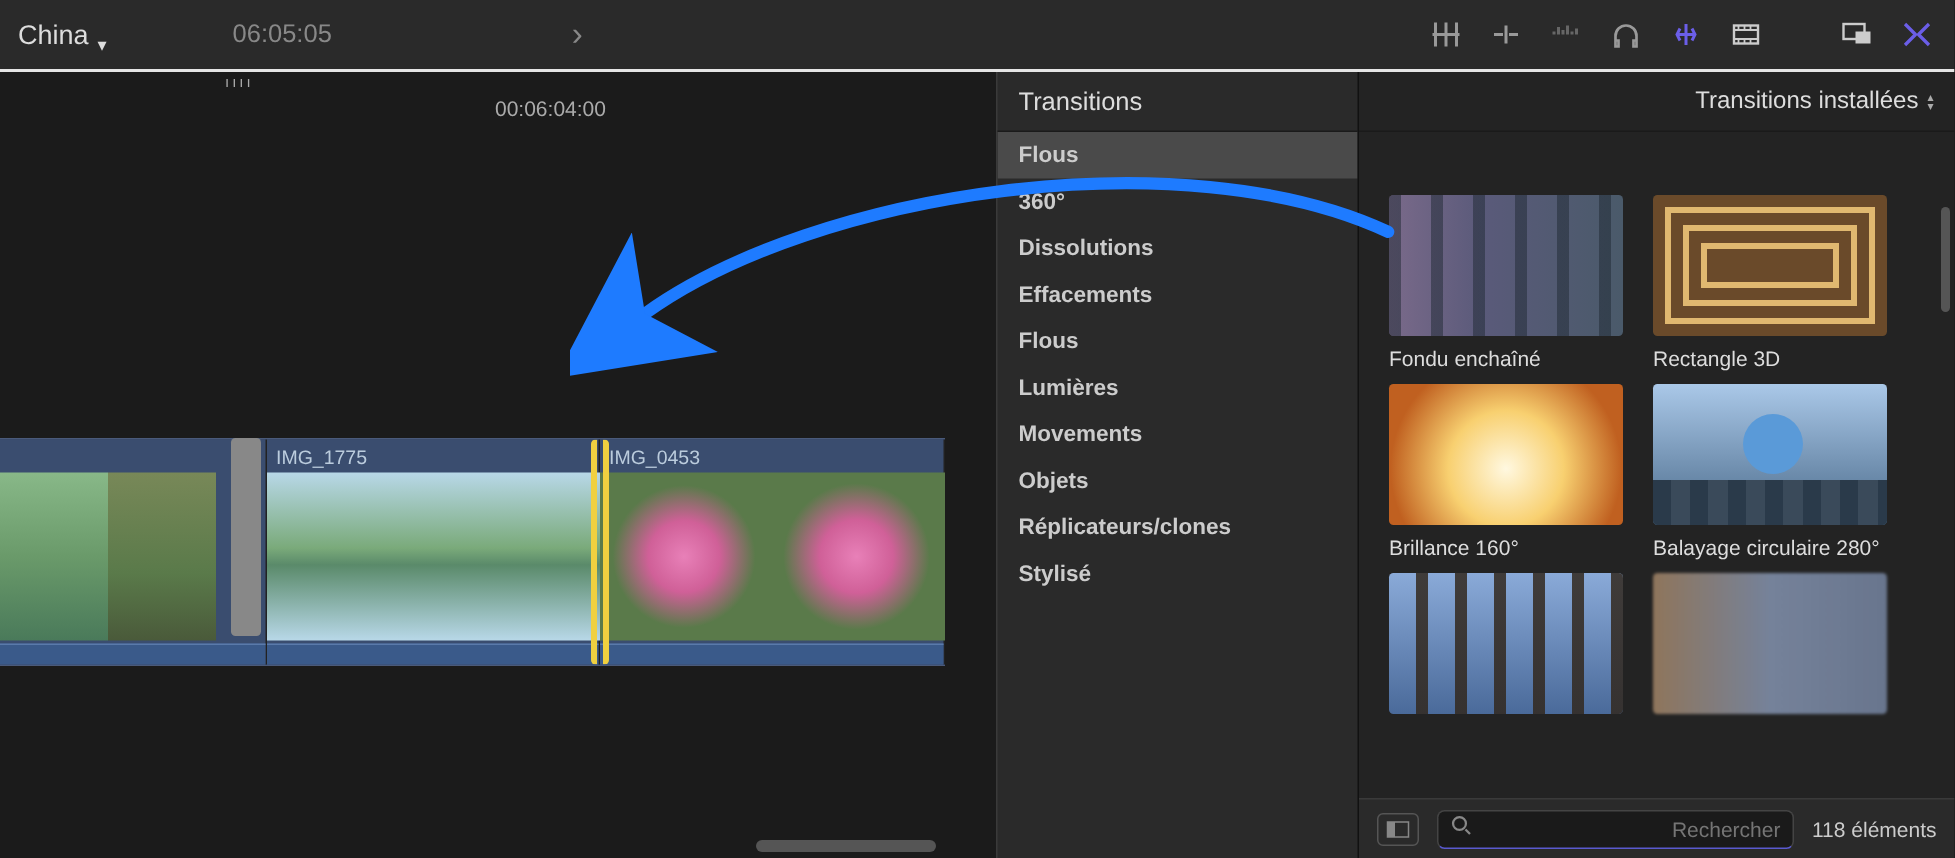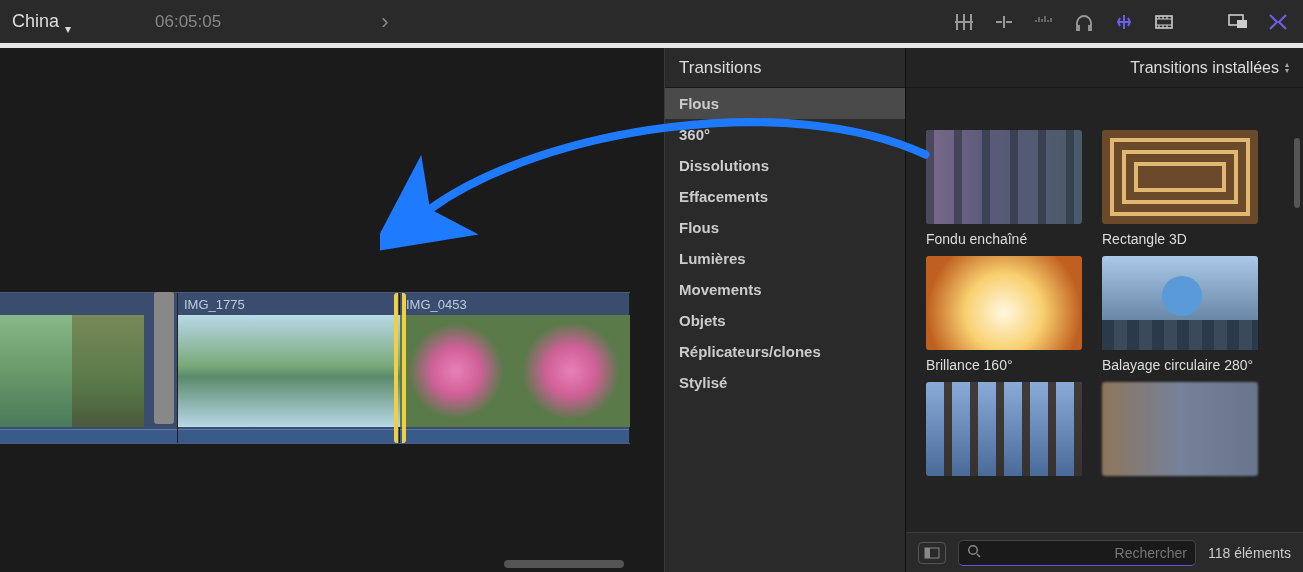--- a/index.html
+++ b/index.html
@@ -13,21 +13,21 @@
       position: relative;
     }
 
     
     .top-bar {
       height: 48px;
       background: #2a2a2a;
       display: flex;
       align-items: center;
       padding: 0 12px;
-      border-bottom: 5px solid #e5e5e5;
+      border-bottom: 2px solid #e5e5e5;
       justify-content: space-between;
     }
     .top-left { display: flex; align-items: center; gap: 20px; }
     .project-select { display: flex; align-items: center; gap: 6px; color: #ddd; font-size: 18px; cursor: pointer; }
     .timecode { color: #888; font-size: 17px; margin-left: 60px; }
     .skip-arrow { color: #888; font-size: 22px; margin-left: 140px; }
 
     .top-right { display: flex; align-items: center; gap: 14px; }
     .tool-icon { width: 26px; height: 26px; display: flex; align-items: center; justify-content: center; color: #999; font-size: 18px; cursor: pointer; }
     .tool-icon.active { color: #6b5ee8; }
@@ -303,20 +303,24 @@
       <svg width="22" height="20" viewBox="0 0 22 20">
           <path d="M3 3l7 7L3 17M19 3l-7 7 7 7" stroke="#6b5ee8" stroke-width="2.2" fill="none" stroke-linejoin="round"></path>
         </svg>
     </div>
   </div>
 </div>
 
 <div class="content">
 
   <div class="timeline-area">
+    <div class="timeline-ruler">
+      <div class="ruler-ticks">ıııı</div>
+      <div class="ruler-time">00:06:04:00</div>
+    </div>
 
     <div class="timeline-track">
 
       <div class="clip" style="left:0; width:178px;">
         <div class="clip-thumb" style="left:0; width:72px;"></div>
         <div class="clip-thumb" style="left:72px; width:72px; background: linear-gradient(180deg,#788858 0%,#5a7a4a 60%,#4a5a3a 100%);"></div>
         <div class="clip-bottom-strip"></div>
       </div>
 
       <div class="clip" style="left:178px; width:222px;">

